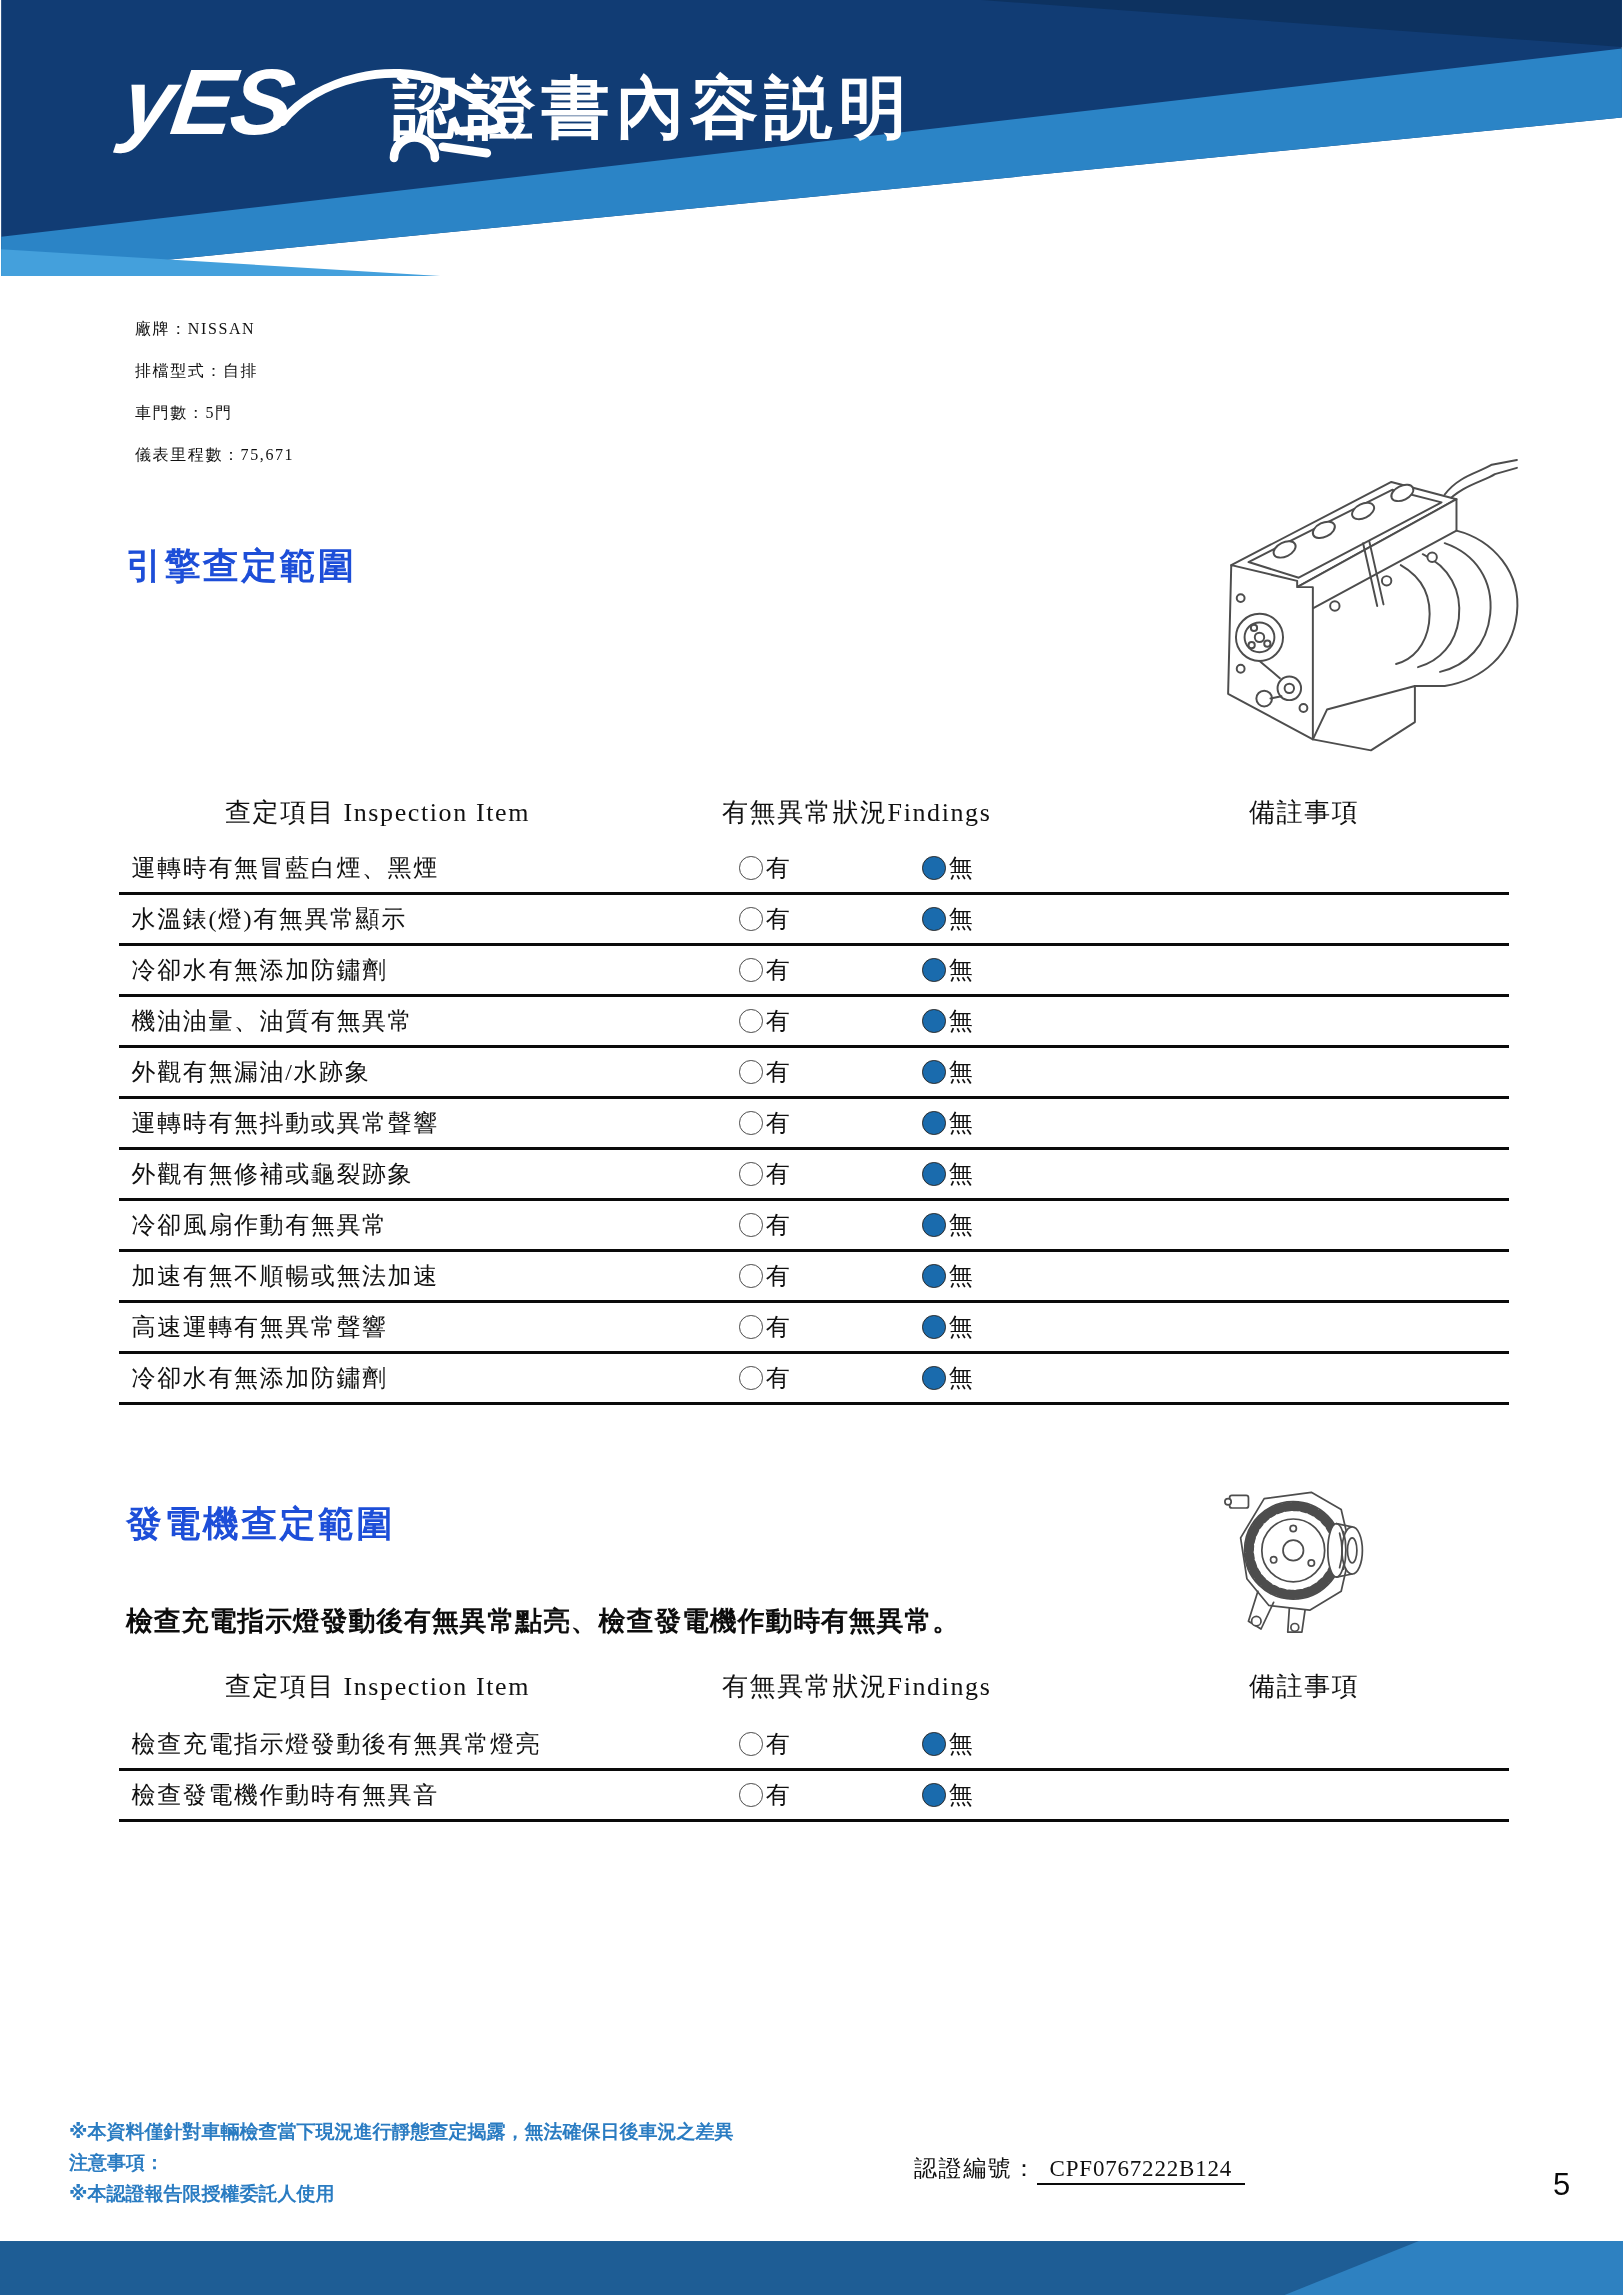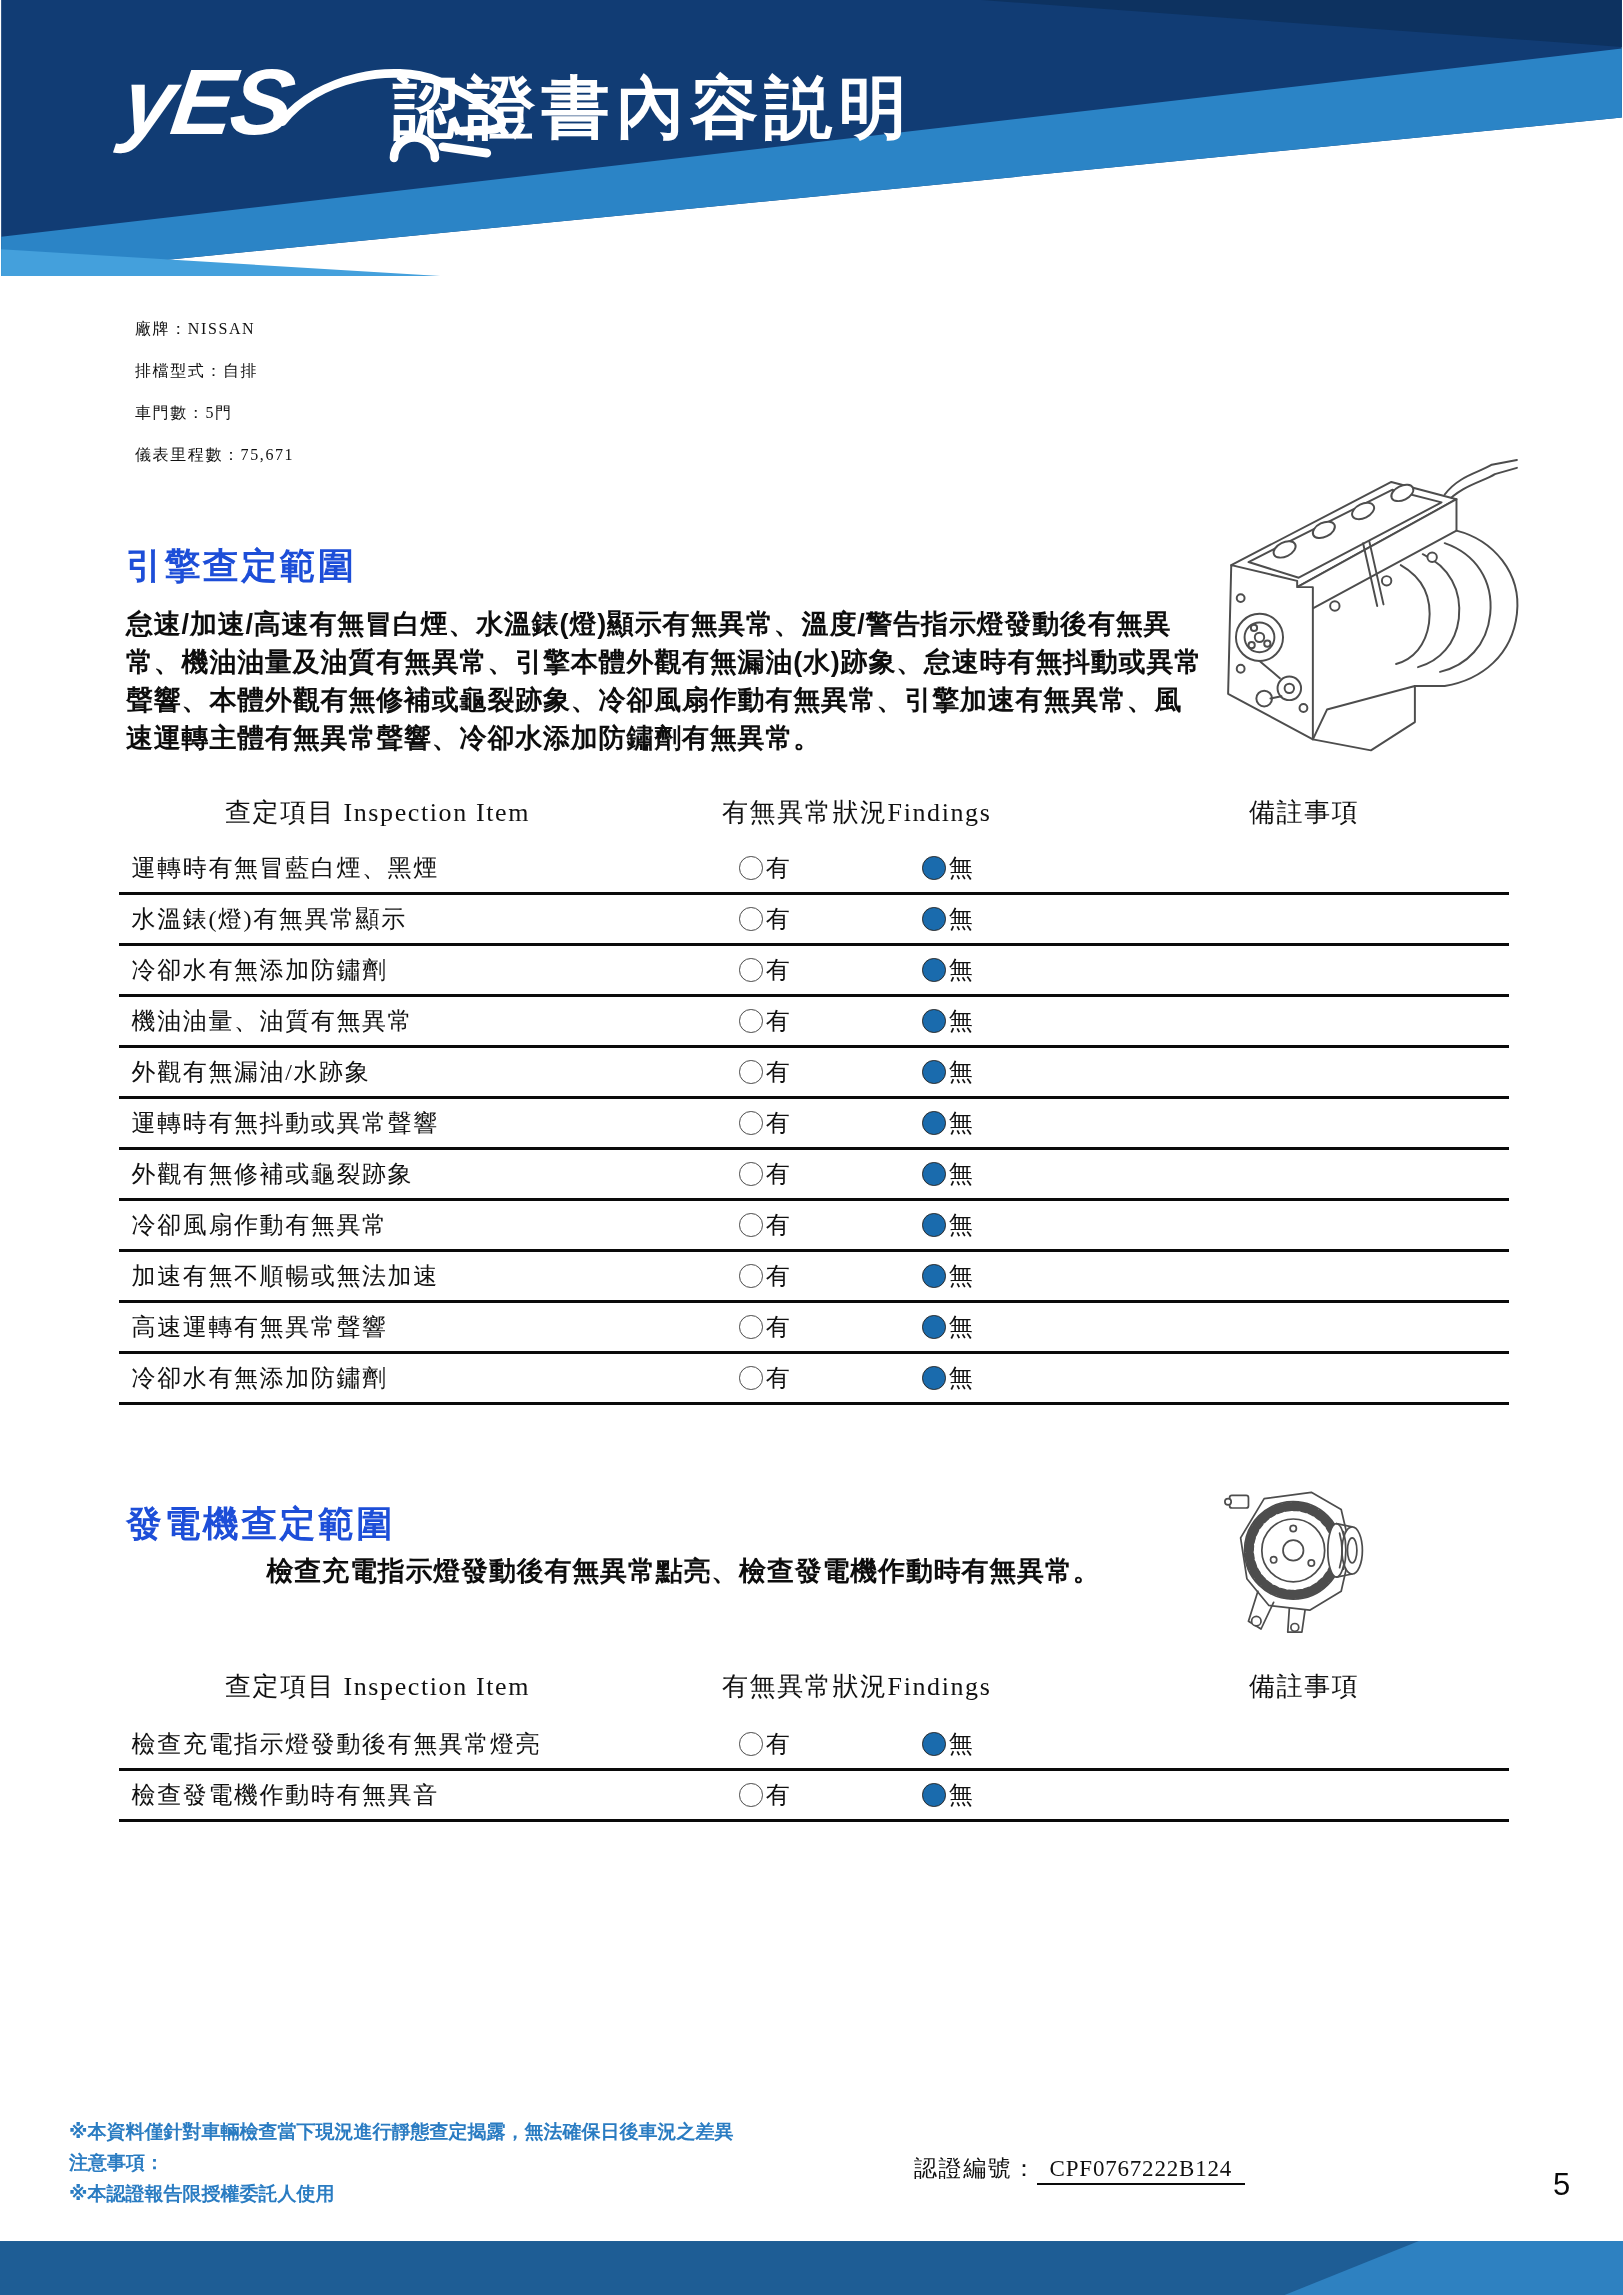--- a/index.html
+++ b/index.html
@@ -75,21 +75,20 @@
   <div class="hdr-title">認證書內容説明</div>
 
   <div id="vcol1" class="vcol">
     <div>廠牌：NISSAN</div>
     <div>排檔型式：自排</div>
     <div>車門數：5門</div>
     <div>儀表里程數：75,671</div>
   </div>
 
   <div class="sec-title" style="top:542px">引擎查定範圍</div>
-  <div class="sec-desc" style="top:605px;width:1076px;">怠速/加速/高速有無冒白煙、水溫錶(燈)顯示有無異常、溫度/警告指示燈發動後有無異常、機油油量及油質有無異常、引擎本體外觀有無漏油(水)跡象、怠速時有無抖動或異常聲響、本體外觀有無修補或龜裂跡象、冷卻風扇作動有無異常、引擎加速有無異常、風速運轉主體有無異常聲響、冷卻水添加防鏽劑有無異常。</div>
 
   <svg class="illus" style="left:1209px;top:449px;" width="338" height="310" viewBox="0 0 430 395">
     <g stroke="#4d4d4d" stroke-width="2.5" fill="#ffffff" stroke-linejoin="round" stroke-linecap="round">
       <path d="M300 58 C318 34 344 30 360 20 L392 14 M300 70 C322 46 348 42 364 32 L392 24" fill="none"></path>
       <polygon points="28,148 232,42 315,64 112,176"></polygon>
       <polygon points="50,144 233,52 296,68 114,164" fill="none"></polygon>
       <ellipse cx="96" cy="128" rx="15" ry="9" transform="rotate(-26 96 128)"></ellipse>
       <ellipse cx="146" cy="103" rx="15" ry="9" transform="rotate(-26 146 103)"></ellipse>
       <ellipse cx="196" cy="79" rx="15" ry="9" transform="rotate(-26 196 79)"></ellipse>
       <ellipse cx="246" cy="56" rx="15" ry="9" transform="rotate(-26 246 56)"></ellipse>
@@ -242,21 +241,21 @@
           <span class="otxt">有</span>
         </div>
       <div class="opt opt-no">
           <span class="radio sel"></span>
           <span class="otxt">無</span>
         </div>
     </div>
   </div>
 
   <div class="sec-title" style="top:1500px">發電機查定範圍</div>
-  <div class="sec-desc" style="top:1552px;width:1115px;text-align:center;">檢查充電指示燈發動後有無異常點亮、檢查發電機作動時有無異常。</div>
+  <div class="sec-desc" style="top:1602px;width:1115px;">檢查充電指示燈發動後有無異常點亮、檢查發電機作動時有無異常。</div>
 
   <svg class="illus" style="left:1217px;top:1475px;" width="169" height="165" viewBox="0 0 215 210">
     <g stroke="#4d4d4d" stroke-width="2.2" fill="#ffffff" stroke-linejoin="round" stroke-linecap="round">
       <rect x="16" y="26" width="24" height="16" rx="3"></rect>
       <circle cx="14" cy="34" r="4"></circle>
       <polygon points="60,30 120,22 158,44 170,95 158,148 118,172 66,166 38,132 30,80"></polygon>
       <circle cx="97" cy="96" r="62" fill="none"></circle>
       <circle cx="97" cy="96" r="56" fill="none" stroke-width="12" stroke-dasharray="5.5 5.5"></circle>
       <circle cx="97" cy="96" r="40"></circle>
       <circle cx="97" cy="96" r="13"></circle>

